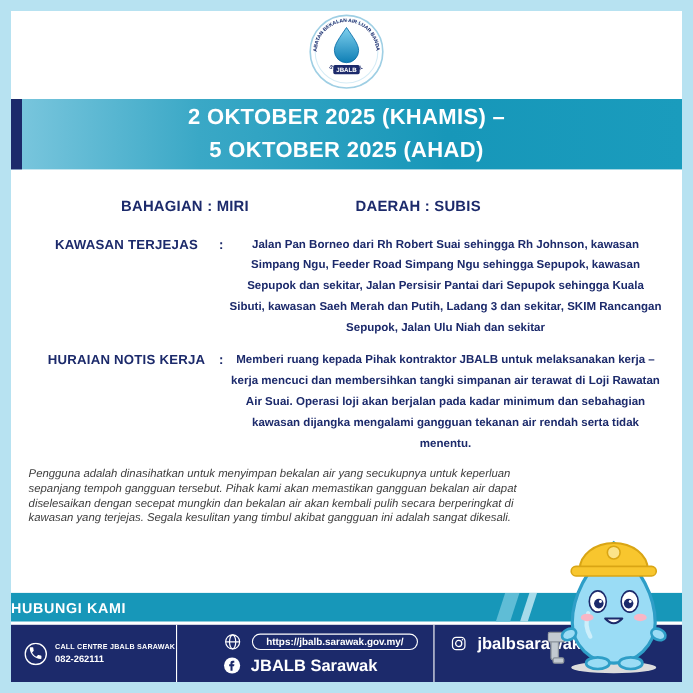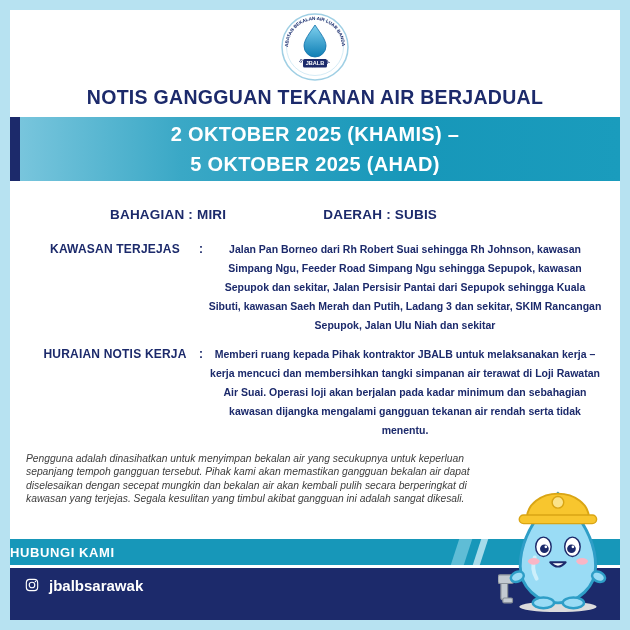--- a/index.html
+++ b/index.html
@@ -113,21 +113,20 @@
       </text>
       <text font-size="4.8" fill="#1c2a6b" font-weight="700" letter-spacing="1.5">
         <textPath href="#arcB" startOffset="50%" text-anchor="middle">SARAWAK</textPath>
       </text>
       <path d="M35 13 C 29 22, 24 28, 24 34 a11 11 0 0 0 22 0 C 46 28, 41 22, 35 13 Z" fill="url(#dropGrad)" stroke="#0e6fa8" stroke-width="0.8"></path>
       <rect x="23" y="47" width="24" height="8.5" rx="1.5" fill="#1c2a6b"></rect>
       <text x="35" y="53.4" font-size="5.6" fill="#ffffff" font-weight="700" text-anchor="middle">JBALB</text>
     </svg>
   </div>
 
-  <div class="title">NOTIS GANGGUAN TEKANAN AIR BERJADUAL</div>
 
   <div class="date-banner">
     <div class="date-strip"></div>
     <div class="date-line">2 OKTOBER 2025 (KHAMIS) –</div>
     <div class="date-line">5 OKTOBER 2025 (AHAD)</div>
   </div>
 
   <div class="region-row">
     <span class="bahagian">BAHAGIAN : MIRI</span>
     <span class="daerah">DAERAH : SUBIS</span>
@@ -148,21 +147,54 @@
   <div class="advisory">Pengguna adalah dinasihatkan untuk menyimpan bekalan air yang secukupnya untuk keperluan sepanjang tempoh gangguan tersebut. Pihak kami akan memastikan gangguan bekalan air dapat diselesaikan dengan secepat mungkin dan bekalan air akan kembali pulih secara berperingkat di kawasan yang terjejas. Segala kesulitan yang timbul akibat gangguan ini adalah sangat dikesali.</div>
 
   <div class="footer">
 
     <div class="hk-banner">
       <div class="hk-text">HUBUNGI KAMI</div>
     </div>
 
     <div class="bottom-bar">
 
-
+      <div class="cb-left">
+        <span class="inline-icon">
+          <svg width="21" height="21" viewBox="0 0 24 24" fill="none">
+            <circle cx="12" cy="12" r="11" stroke="#fff" stroke-width="1.4"></circle>
+            <path d="M8.2 10.4c.9 1.8 2.6 3.5 4.4 4.4l1.5-1.5c.2-.2.5-.3.7-.2.8.3 1.6.4 2.4.4.4 0 .7.3.7.7v2.3c0 .4-.3.7-.7.7C11 17.2 5.8 12 5.8 5.8c0-.4.3-.7.7-.7h2.3c.4 0 .7.3.7.7 0 .8.1 1.6.4 2.4.1.2 0 .5-.2.7l-1.5 1.5z" fill="#fff"></path>
+          </svg>
+        </span>
+        <span class="txt">
+          <span class="cc-l1">CALL CENTRE JBALB SARAWAK</span>
+          <span class="cc-l2">082-262111</span>
+        </span>
+      </div>
+
+      <div class="cb-mid">
+        <div class="cb-row">
+          <span class="inline-icon">
+            <svg width="17" height="17" viewBox="0 0 24 24" fill="none" stroke="#fff" stroke-width="1.5">
+              <circle cx="12" cy="12" r="9"></circle>
+              <ellipse cx="12" cy="12" rx="4" ry="9"></ellipse>
+              <line x1="3" y1="12" x2="21" y2="12"></line>
+            </svg>
+          </span>
+          <span class="url-box">https://jbalb.sarawak.gov.my/</span>
+        </div>
+        <div class="cb-row">
+          <span class="inline-icon">
+            <svg width="16" height="16" viewBox="0 0 24 24">
+              <circle cx="12" cy="12" r="11" fill="#fff"></circle>
+              <path d="M13.3 8.2H15V5.6h-2.1c-2 0-3.1 1.2-3.1 3.1v1.6H8v2.6h1.8V19h2.8v-6.1h2.1l.4-2.6h-2.5V9c0-.5.3-.8.7-.8z" fill="#1c2a6b"></path>
+            </svg>
+          </span>
+          <span class="sm-name">JBALB Sarawak</span>
+        </div>
+      </div>
 
       <div class="cb-right">
         <span class="inline-icon">
           <svg width="16" height="16" viewBox="0 0 24 24" fill="none" stroke="#fff" stroke-width="1.7">
             <rect x="3.5" y="3.5" width="17" height="17" rx="5"></rect>
             <circle cx="12" cy="12" r="4.2"></circle>
             <circle cx="17.2" cy="6.8" r="1.1" fill="#fff" stroke="none"></circle>
           </svg>
         </span>
         <span class="sm-name">jbalbsarawak</span>

